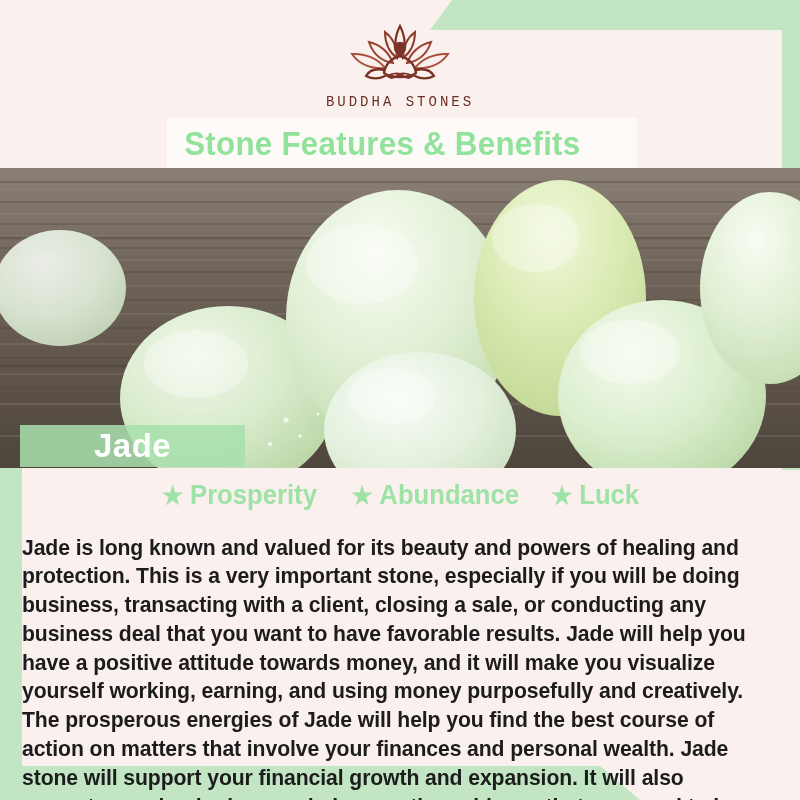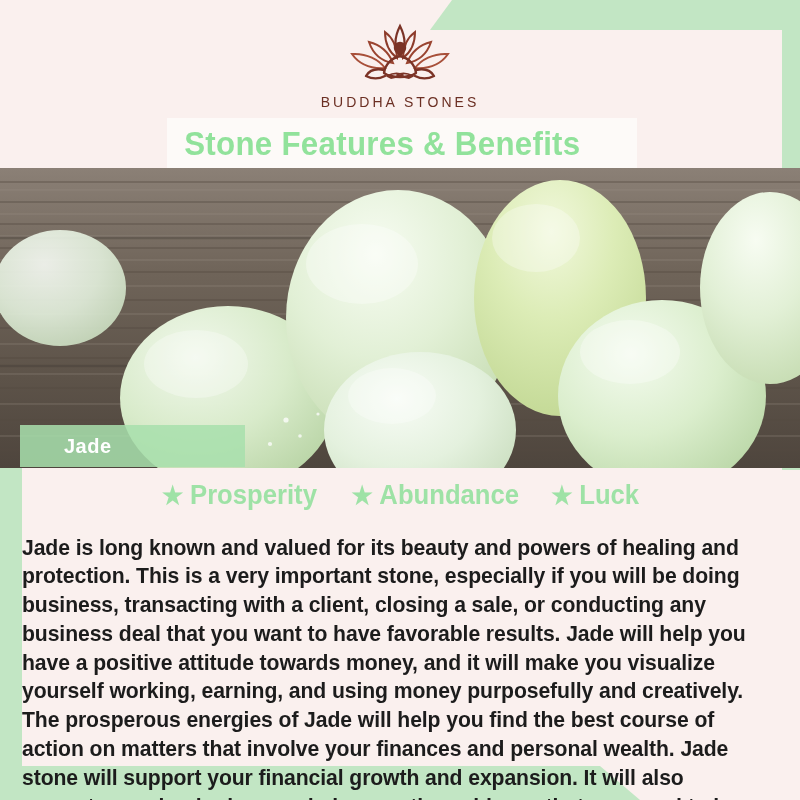--- a/index.html
+++ b/index.html
@@ -24,21 +24,21 @@
     bottom:0;left:0;width:640px;height:34px;
     clip-path:polygon(0 0,600px 0,100% 100%,0 100%);
   }
 
   
   .header{position:absolute;top:0;left:0;width:800px;height:120px;}
   .logo-wrap{position:absolute;left:0;right:0;top:18px;text-align:center;}
   .logo-mark{display:block;margin:0 auto;}
   .logo-text{
     margin-top:4px;font-size:14px;letter-spacing:3px;
-    color:#6b2f23;font-family:Liberation Sans, sans-serif;font-weight:400;
+    color:#6b2f23;font-family:Liberation Mono, monospace;font-weight:400;
   }
 
   
   .title-banner{
     position:absolute;left:167px;top:118px;width:470px;height:50px;
     background:#fdfaf8;display:flex;align-items:center;justify-content:flex-start;
   }
   .title-text{
     font-family:"Liberation Sans Narrow","Liberation Sans",sans-serif;
     font-weight:700;font-size:34px;color:#91e29b;
@@ -50,21 +50,21 @@
     position:absolute;left:0;top:168px;width:800px;height:300px;
     overflow:hidden;background:#6d6158;
   }
   .photo svg{display:block;width:800px;height:300px;}
 
   .jade-bar{
     position:absolute;left:20px;top:425px;width:225px;height:42px;
     background:rgba(168,224,172,.86);display:flex;align-items:center;
   }
   .jade-label{
-    color:#ffffff;font-weight:700;font-size:20px;padding-left:44px;
+    color:#ffffff;font-weight:700;font-size:33px;padding-left:74px;
     font-family:"Liberation Sans",sans-serif;letter-spacing:.5px;
   }
 
   
   .keywords{
     position:absolute;left:22px;top:478px;width:756px;height:34px;
     display:flex;align-items:center;justify-content:center;gap:26px;
   }
   .kw{
     display:flex;align-items:center;gap:7px;

